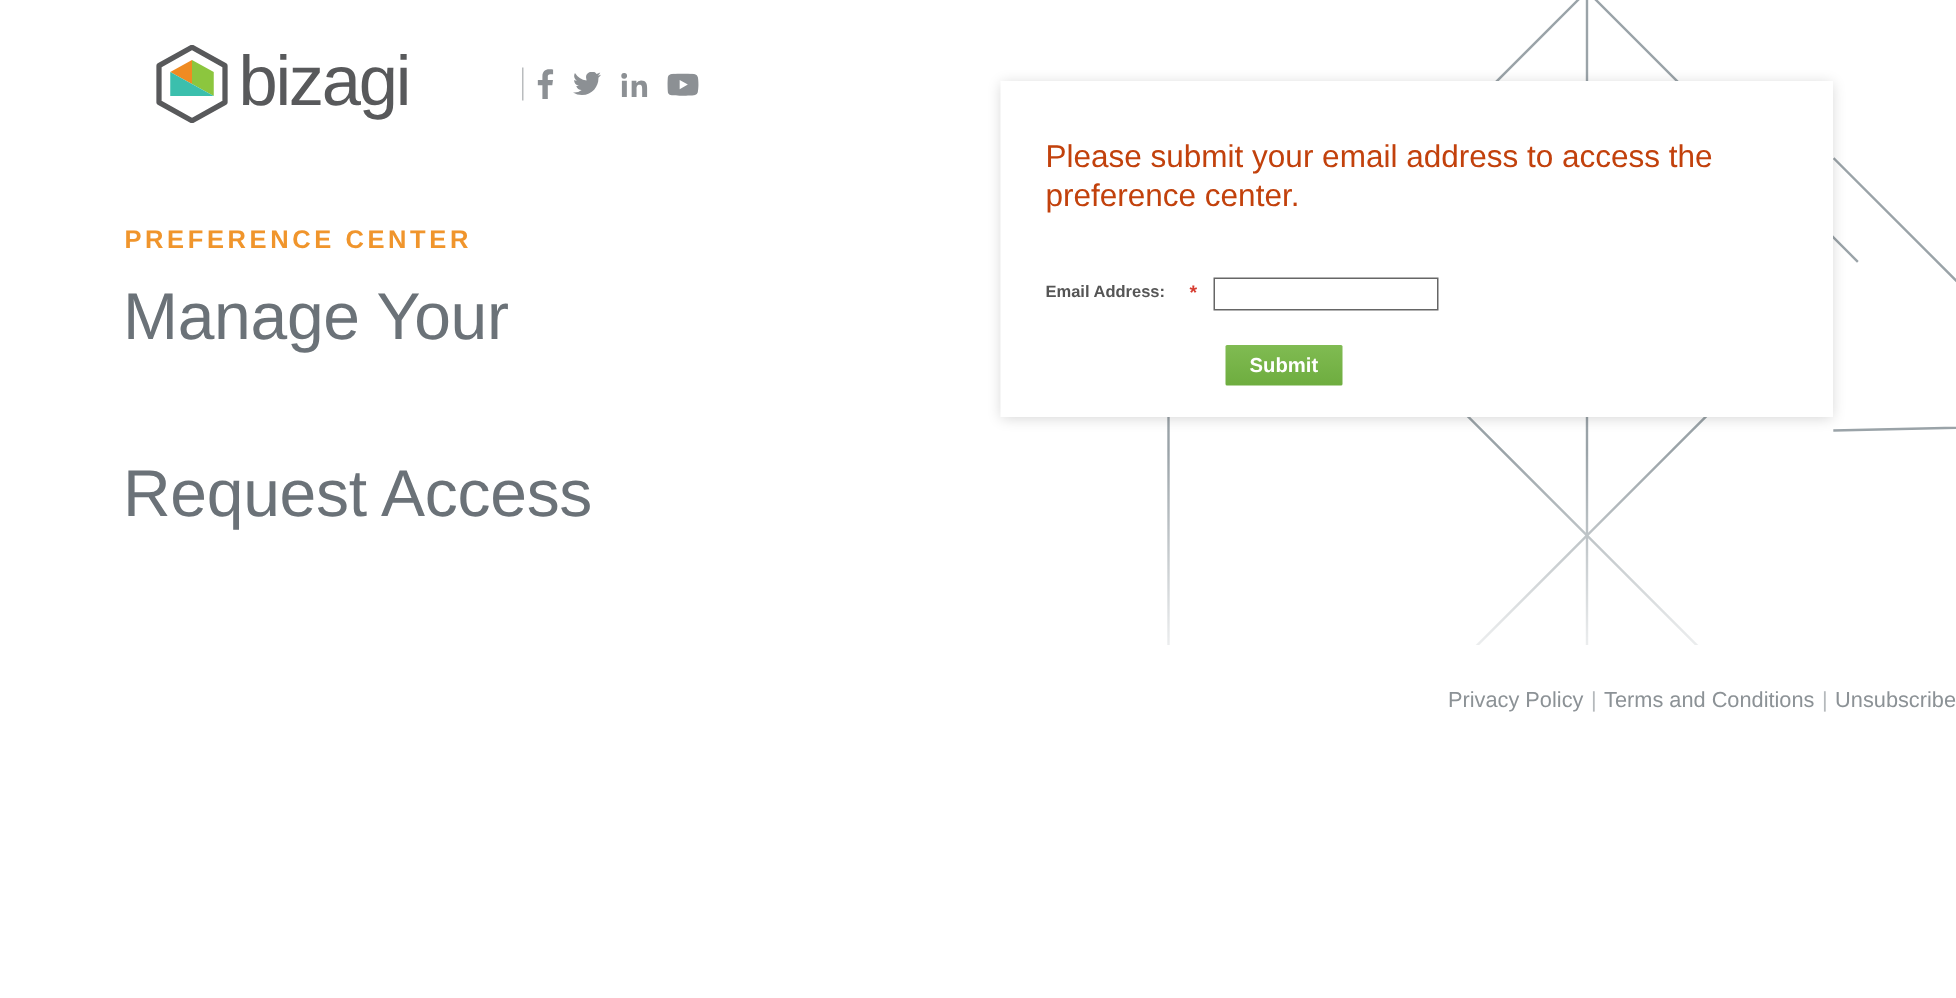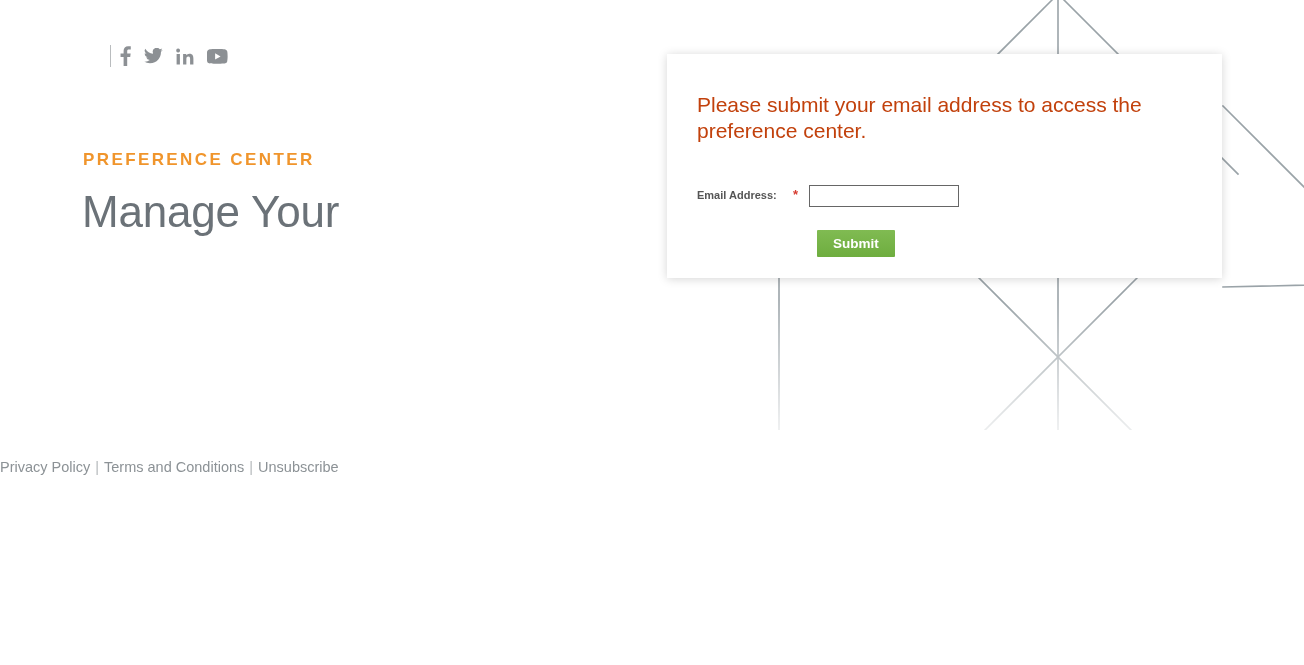--- a/index.html
+++ b/index.html
@@ -191,21 +191,21 @@
     cursor: pointer;
     border-radius: 1px;
   }
 
   
   .footer {
     position: absolute;
     left: 0;
     top: 455px;
     width: 1304px;
-    text-align: left;
+    text-align: right;
     z-index: 2;
   }
   .footer-links {
     font-family: "Liberation Sans", sans-serif;
     font-size: 14.5px;
     color: #8c9296;
     line-height: 24px;
     margin: 0;
   }
   .footer-links a {
@@ -250,20 +250,34 @@
       <stop offset="100%" stop-color="#ffffff" stop-opacity="1"></stop>
     </linearGradient>
   </defs>
   <rect x="640" y="300" width="664" height="170" fill="url(#fadeDown)"></rect>
   <rect x="0" y="430" width="1304" height="235" fill="#ffffff"></rect>
 </svg>
 
 <header class="header">
   <div class="brand-row">
 
+    <a class="logo-link" href="#">
+      <svg class="logo-mark" viewBox="0 0 100 104" aria-hidden="true">
+
+        <polygon points="50,3 94,27.5 94,76.5 50,101 6,76.5 6,27.5" fill="none" stroke="#58595B" stroke-width="7" stroke-linejoin="round"></polygon>
+
+        <polygon points="21,36 50,20 50,52" fill="#EF8B22"></polygon>
+        <polygon points="50,20 79,36 79,68 50,52" fill="#8CC63E"></polygon>
+        <polygon points="21,36 50,52 79,68 21,68" fill="#3BBFAD"></polygon>
+      </svg>
+
+      <svg class="logo-word" width="182" height="52" viewBox="0 0 182 52" aria-hidden="true">
+        <text x="0" y="40" font-family="'Liberation Sans', sans-serif" font-size="47" font-weight="400" letter-spacing="-1.5" fill="#58595B">bizagi</text>
+      </svg>
+    </a>
 
     <span class="social-sep"></span>
 
     <nav class="social-list">
       <a class="social-link" href="#" aria-label="Facebook">
         <svg width="11" height="20" viewBox="0 0 11 20" aria-hidden="true">
           <path d="M7.2 20V10.9h3l.45-3.5H7.2V5.16c0-1.01.28-1.7 1.73-1.7h1.85V.33C10.46.29 9.36.2 8.09.2 5.42.2 3.6 1.83 3.6 4.82v2.58H.55v3.5H3.6V20h3.6z"></path>
         </svg>
       </a>
       <a class="social-link" href="#" aria-label="Twitter">
@@ -283,20 +297,21 @@
       </a>
     </nav>
   </div>
 </header>
 
 <section class="hero">
   <p class="eyebrow">PREFERENCE CENTER</p>
   <h1 class="hero-title">
     <span>Manage Your</span><br>
     <br>
+    <span>Request Access</span>
   </h1>
 </section>
 
 <section class="form-card">
   <h2 class="card-heading">Please submit your email address to access the preference center.</h2>
 
   <div class="field-row">
     <label class="field-label" for="email">Email Address:</label>
     <span class="req-star">*</span>
     <input class="email-input" id="email" type="text" autocomplete="off" placeholder="" style="">

